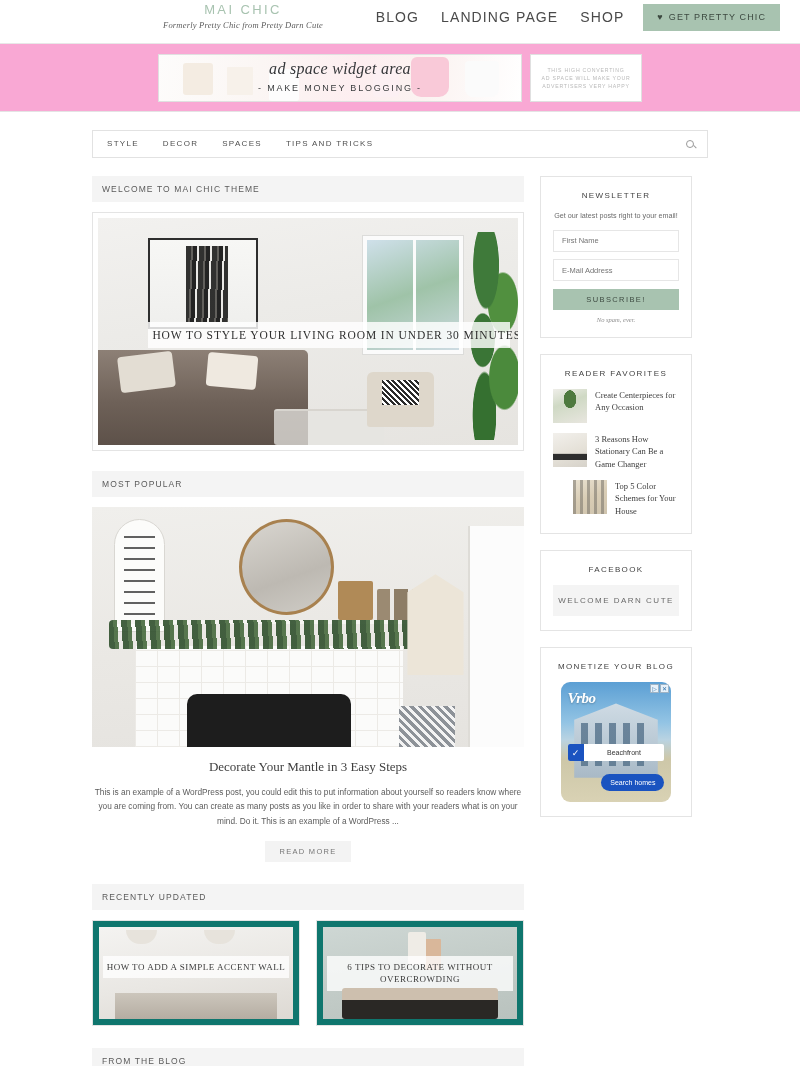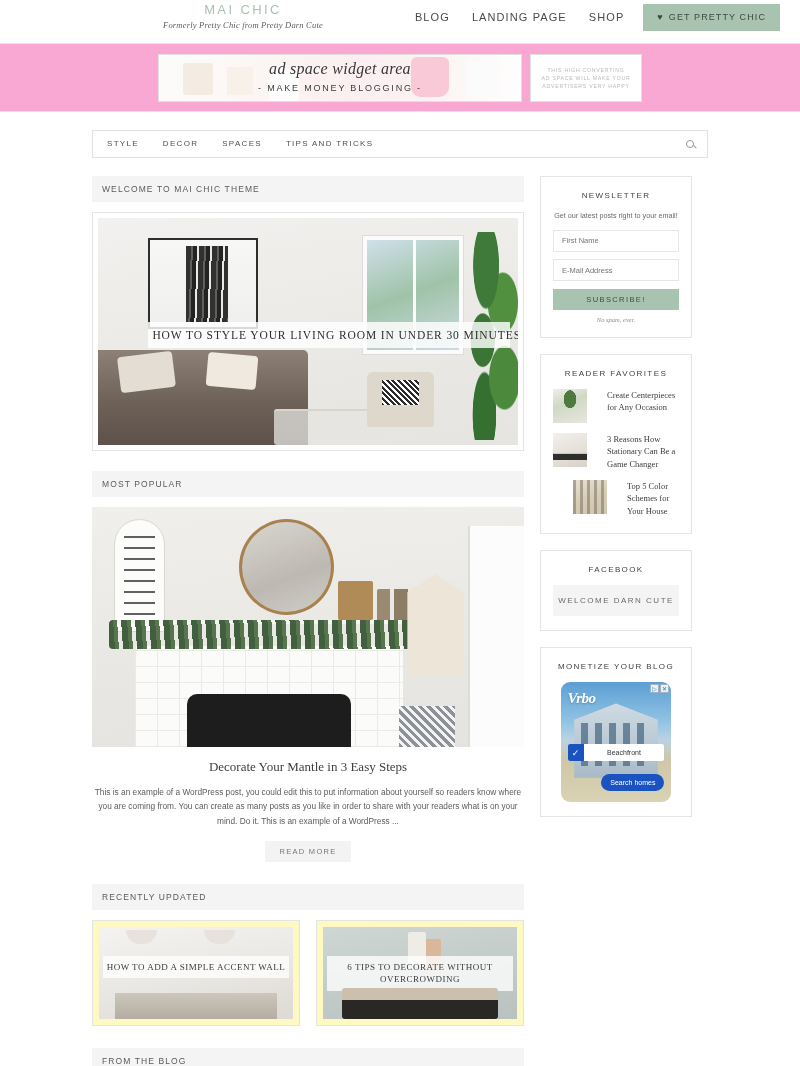--- a/index.html
+++ b/index.html
@@ -42,21 +42,21 @@
     letter-spacing: .2px;
   }
   .header-nav {
     position: absolute;
     right: 20px; top: 4px;
     display: flex;
     align-items: center;
     gap: 0;
   }
   .hnav-item {
-    font-size: 11px;
+    font-size: 14px;
     letter-spacing: 1.1px;
     color: #4a4a4a;
     padding: 0 11px;
     line-height: 27px;
     text-decoration: none;
     cursor: pointer;
     white-space: nowrap;
   }
   .cta-button {
     background: #a8c3b0;
@@ -293,21 +293,21 @@
     color: #767676;
     padding: 6px 14px;
     cursor: pointer;
   }
 
   
   .ru-grid { display: flex; gap: 16px; }
   .ru-card {
     flex: 1;
     border: 1px solid #e4e4e4;
-    background: #fef9c3;
+    background: #0f766e;
     padding: 6px;
     cursor: pointer;
   }
   .ru-img { width: 100%; height: 92px; position: relative; overflow: hidden; }
   .ru-img.kitchen { background: linear-gradient(170deg,#f4f3f1 0%,#e9e7e3 55%,#ddd9d3 100%); }
   .ru-img.kitchen::before{content:"";position:absolute;left:14%;top:3%;width:16%;height:16%;background:#e7e3dc;border-radius:0 0 14px 14px;box-shadow:78px 0 0 0 #e7e3dc;}
   .ru-img.kitchen::after{content:"";position:absolute;left:8%;bottom:0;width:84%;height:28%;background:linear-gradient(180deg,#ccc6bc 0%,#b5ada2 100%);}
   .ru-img.table { background: linear-gradient(170deg,#ced7d4 0%,#c3ccc8 48%,#b9c2be 100%); }
   .ru-img.table::before{content:"";position:absolute;left:44%;top:6%;width:9%;height:36%;background:#efece6;border-radius:2px;box-shadow:16px 6px 0 -1px #d9b79a;}
   .ru-img.table::after{content:"";position:absolute;left:10%;bottom:0;width:80%;height:34%;background:linear-gradient(180deg,#cdbfae 0 38%,#2a2825 38% 100%);border-radius:3px;}
@@ -369,21 +369,21 @@
     margin-bottom: 6px;
   }
   .nl-note {
     text-align: center;
     font-family: "Liberation Serif", serif;
     font-style: italic;
     font-size: 6.5px;
     color: #8f8f8f;
   }
 
-  .fav-item { display: flex; gap: 20px; margin-bottom: 10px; align-items: flex-start; cursor: pointer; }
+  .fav-item { display: flex; gap: 8px; margin-bottom: 10px; align-items: flex-start; cursor: pointer; }
   .fav-item:last-child { margin-bottom: 2px; padding-left: 20px; }
   .fav-thumb { width: 34px; height: 34px; flex-shrink: 0; }
   .fav-thumb.t1 { background: linear-gradient(160deg,#efeee9 0%,#cfd9c4 40%,#e8e6df 100%); }
   .fav-thumb.t1::after{content:"";display:block;width:100%;height:100%;
       background:radial-gradient(ellipse at 50% 30%,#4e7a3f 0 26%,transparent 27%);}
   .fav-thumb.t2 { background: linear-gradient(160deg,#f2f0ec 0%,#e5e1d8 55%,#d6d2ca 100%); }
   .fav-thumb.t2::after{content:"";display:block;width:100%;height:100%;
       background:linear-gradient(180deg,transparent 60%,#2e2e2e 62% 78%,transparent 80%);}
   .fav-thumb.t3 { background: linear-gradient(160deg,#e8e0cf 0%,#d9cdb5 50%,#cfc4ae 100%); }
   .fav-thumb.t3::after{content:"";display:block;width:100%;height:100%;

